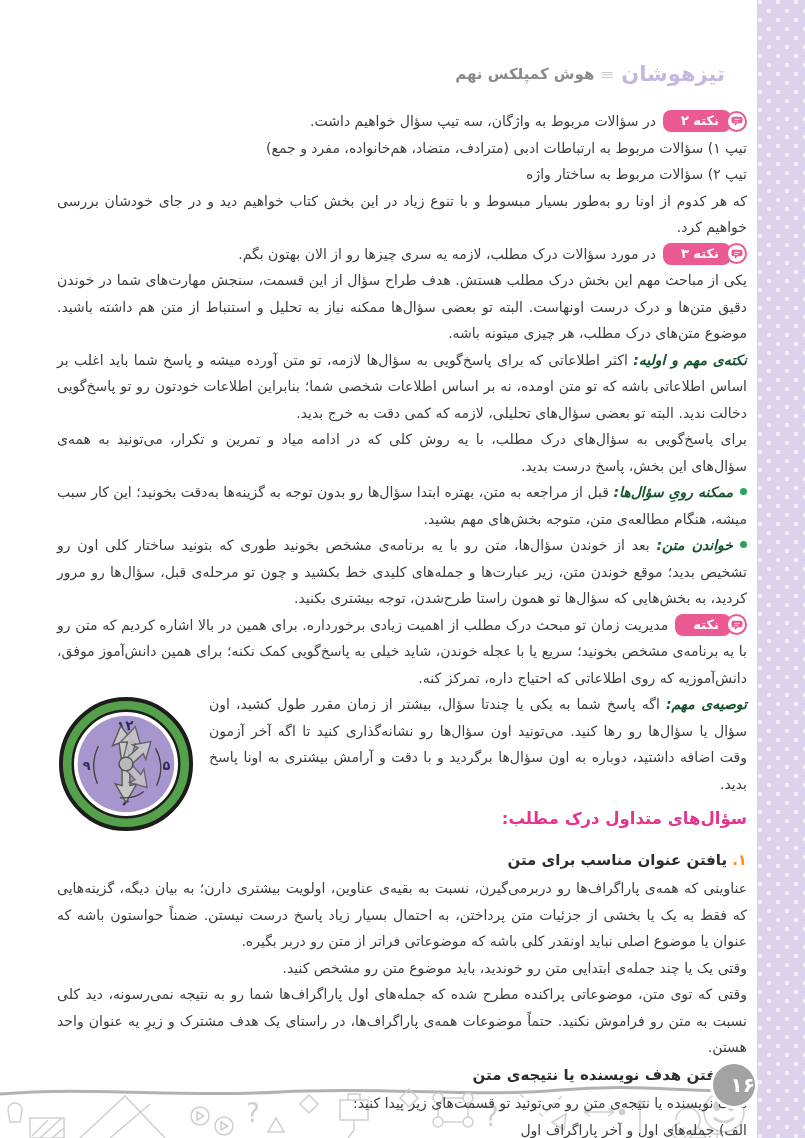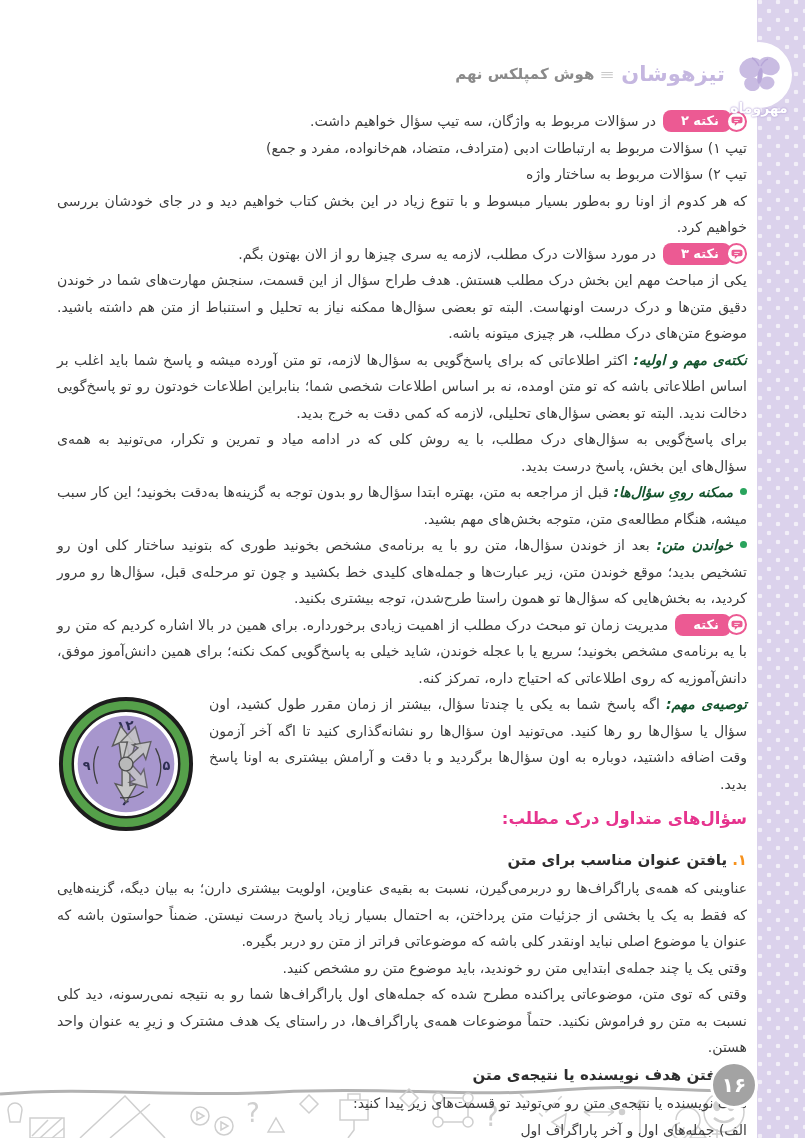--- a/index.html
+++ b/index.html
@@ -52,50 +52,35 @@
   
   .clock-float { float:left; width:138px; height:138px; margin:4px 14px 2px 0; }
   .section-heading { color:#e6348e; font-size:16.5px; font-weight:bold; margin:9px 0 14px; }
   .item-title { font-size:15px; font-weight:bold; color:#2e2e2e; margin:1px 0 2px; }
   .item-num { color:#f6921e; margin-left:5px; font-weight:bold; }
   
   .doodle-band { position:absolute; bottom:0; left:0; width:757px; height:56px; z-index:0; }
   .page-num { position:absolute; top:1061px; left:710px; width:48px; height:48px;
     border-radius:50%; background:#a3a3a3; border:3px solid #ffffff;
     color:#fff; font-weight:bold; font-size:20px; display:flex; align-items:center;
-    justify-content:center; z-index:5; }
+    justify-content:flex-end; z-index:5; }
 </style>
 </head>
 <body>
 
 <div class="page">
 
   <div class="side-strip"></div>
 
   <div class="brand-row">
     <span class="brand-logo">تیزهوشان</span>
     <span class="brand-divider">≡</span>
     <span class="book-title">هوش کمپلکس نهم</span>
   </div>
 
-  <div class="pub-logo">
-    <div class="pub-circle">
-      <svg width="50" height="46" viewBox="0 0 50 46">
-        <g fill="#c9bce2">
-          <ellipse cx="17" cy="16" rx="12" ry="10" transform="rotate(-28 17 16)"></ellipse>
-          <ellipse cx="35" cy="14" rx="11" ry="9" transform="rotate(22 35 14)"></ellipse>
-          <ellipse cx="18" cy="32" rx="8" ry="7" transform="rotate(18 18 32)"></ellipse>
-          <ellipse cx="33" cy="31" rx="7.5" ry="6.5" transform="rotate(-15 33 31)"></ellipse>
-        </g>
-        <ellipse cx="26" cy="24" rx="2.6" ry="8" fill="#b7a6d8" transform="rotate(8 26 24)"></ellipse>
-        <path d="M25 14 Q22 8 18 6 M27 14 Q30 8 34 7" stroke="#b7a6d8" stroke-width="1.4" fill="none"></path>
-      </svg>
-    </div>
-    <div class="pub-name">مهروماه</div>
-  </div>
 
   <div class="content">
 
     <p class="note-line">
       <span class="note-badge">
           <span class="badge-icon">
             <svg width="12" height="12" viewBox="0 0 22 22">
               <path d="M4 3h14a3 3 0 0 1 3 3v6a3 3 0 0 1-3 3h-6l-5 5v-5H4a3 3 0 0 1-3-3V6a3 3 0 0 1 3-3z" fill="#ec5a93"></path>
               <path d="M6 8h10M6 12h7" stroke="#fff" stroke-width="1.6"></path>
             </svg>

